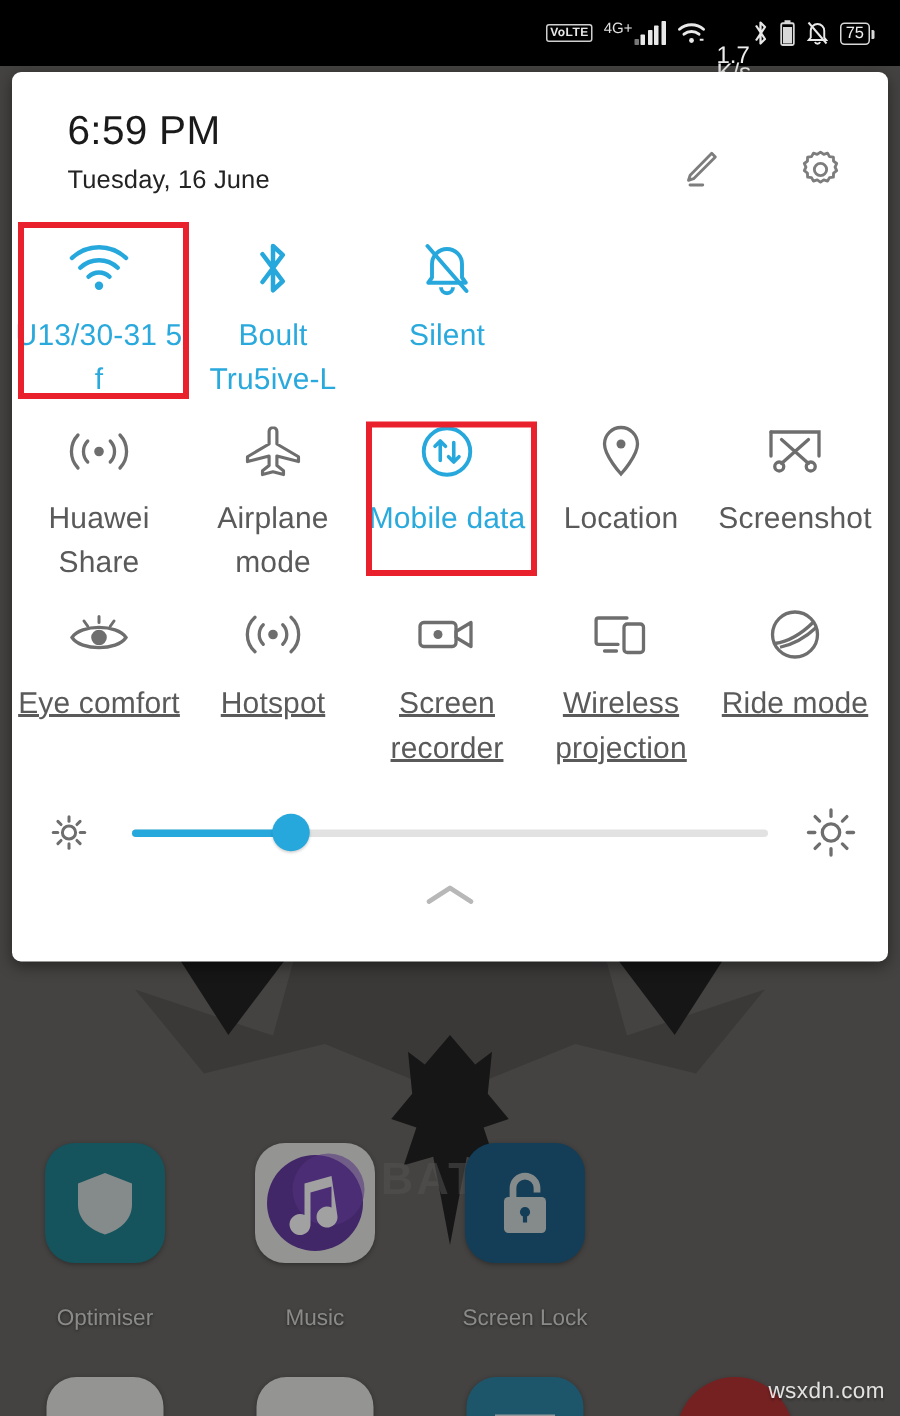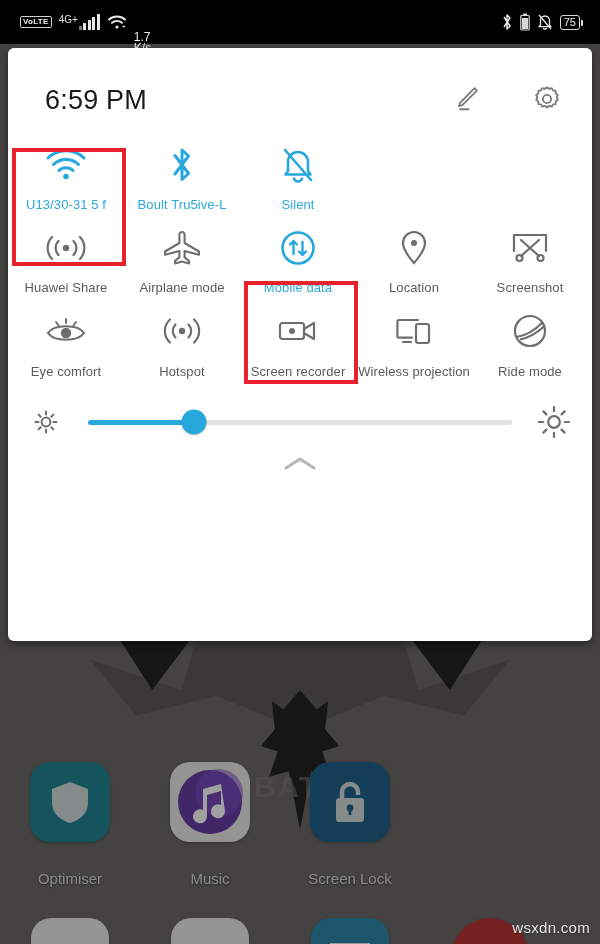--- a/index.html
+++ b/index.html
@@ -65,41 +65,41 @@
 
   #dimmer {
     position: absolute; left: 0; top: 0; width: 600px; height: 944px;
     background: rgba(30,30,30,.42);
   }
 
   
   #statusbar {
     position: absolute; left: 0; top: 0; width: 600px; height: 44px;
     background: #000; color: #e6e6e6;
-    display: flex; align-items: center; justify-content: space-between;
+    display: flex; align-items: center; justify-content: flex-end;
     padding: 0 20px;
   }
   .sb-left, .sb-right { display: flex; align-items: center; gap: 7px; }
   .volte-badge {
     border: 1.5px solid #cfcfcf; border-radius: 2px;
     font-size: 8px; font-weight: bold; padding: 1px 2px; line-height: 1;
     letter-spacing: .3px; color: #e8e8e8;
   }
   .net-wrap { display: flex; align-items: flex-end; position: relative; }
   .net-type {
     font-size: 10px; line-height: 1; color: #e0e0e0; margin-right: 1px; align-self: flex-start;
   }
   .bars { display: flex; align-items: flex-end; gap: 1.5px; height: 15px; }
   .bars i { display: block; width: 3px; background: #e8e8e8; border-radius: .5px; }
   .bars i:nth-child(1){height:4px;background:#777;}
   .bars i:nth-child(2){height:7px;}
   .bars i:nth-child(3){height:10px;}
   .bars i:nth-child(4){height:13px;}
   .bars i:nth-child(5){height:16px;}
-  .rate { font-size: 12px; line-height: 11px; text-align: left; color: #ededed; margin-top: 42px; }
+  .rate { font-size: 16px; line-height: 11px; text-align: left; color: #ededed; margin-top: 42px; }
   .batt-num {
     border: 1.5px solid #d8d8d8; border-radius: 3px;
     font-size: 11px; padding: 0 3px; line-height: 13px; color: #ededed;
     position: relative;
   }
   .batt-num::after {
     content: ""; position: absolute; right: -4px; top: 4px;
     width: 2px; height: 6px; background: #d8d8d8; border-radius: 0 1px 1px 0;
   }
 
@@ -121,25 +121,25 @@
 
   
   #tiles { padding: 16px 0 0 0; }
   .tile-row { display: flex; }
   .qs-tile {
     width: 116px; display: flex; flex-direction: column; align-items: center;
     padding-top: 10px; position: relative;
   }
   .qs-icon { height: 46px; display: flex; align-items: center; justify-content: center; }
   .qs-label {
-    margin-top: 8px; font-size: 13px; color: #5a5a5a; text-align: center;
+    margin-top: 8px; font-size: 20px; color: #5a5a5a; text-align: center;
     line-height: 1.45; letter-spacing: .1px; max-width: 112px;
   }
   .qs-tile.active .qs-label { color: #2aa9dd; }
-  .qs-tile.rowdouble .qs-label { line-height: 1.5; }
+  .qs-tile.rowdouble .qs-label { line-height: 1.5; text-decoration: underline; }
 
   
   #brightness {
     display: flex; align-items: center; gap: 0; padding: 18px 0 0 0; margin-top: 6px;
   }
   .sun-small, .sun-large { width: 76px; display: flex; align-items: center; justify-content: center; }
   .slider-track {
     position: relative; flex: 1; height: 5px; background: #e2e2e2; border-radius: 3px;
     margin: 0 4px;
   }
@@ -289,20 +289,21 @@
     </span>
     <span class="batt-num">75</span>
   </div>
 </div>
 
 <div id="panel">
 
   <div id="panel-header">
     <div>
       <div class="clock-time">6:59 PM</div>
+      <div class="clock-date">Tuesday, 16 June</div>
     </div>
     <div class="header-actions">
       <span class="hbtn">
         <span>
           <svg width="30" height="30" viewBox="0 0 30 30">
             <path d="M23.5 4.2 L25.9 6.6 L11.4 21.1 L8 22.2 L9.1 18.8 Z" fill="none" stroke="#7d7d7d" stroke-width="1.9" stroke-linejoin="round"></path>
             <path d="M9 25.3 H17.5" stroke="#7d7d7d" stroke-width="1.9" stroke-linecap="round"></path>
           </svg>
         </span>
       </span>

